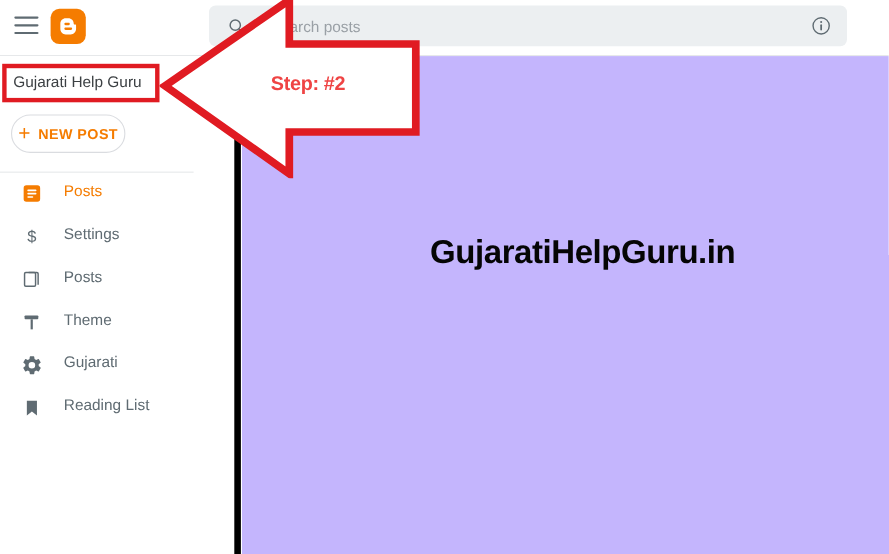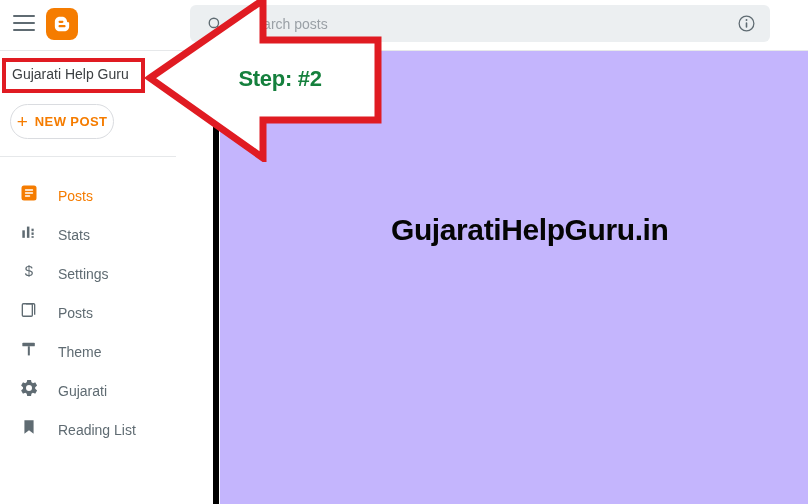--- a/index.html
+++ b/index.html
@@ -91,21 +91,21 @@
     color: #f57c00; font-size: 13px; letter-spacing: .4px; font-weight: 700;
   }
   .nav-divider {
     position: absolute; left: 0; top: 105px; width: 176px; height: 1px; background: #e6e8ea;
   }
 
   .nav { position: absolute; left: 0; top: 114px; width: 219px; }
   .nav-item {
     position: relative;
     height: 39px;
-    display: flex; align-items: flex-end;
+    display: flex; align-items: flex-start;
     cursor: pointer;
   }
   .nav-icon {
     width: 22px; height: 22px;
     margin-left: 18px;
     display: flex; align-items: center; justify-content: center;
     flex: 0 0 22px;
   }
   .nav-label {
     margin-left: 18px;
@@ -129,23 +129,23 @@
   .annotation {
     position: absolute; left: 145px; top: 0px;
     width: 240px; height: 162px;
     pointer-events: none;
   }
   .annotation svg { display:block; }
   .step-label {
     position: absolute; left: 200px; top: 66px;
     width: 160px;
     text-align: center;
-    font-size: 22px;
+    font-size: 18px;
     font-weight: 700;
-    color: #15803d;
+    color: #ef4444;
     letter-spacing: -0.3px;
     white-space: nowrap;
     pointer-events: none;
   }
 </style>
 </head>
 <body>
 
 <div id="root">
 
@@ -202,32 +202,20 @@
           <svg width="20" height="20" viewBox="0 0 24 24">
             <rect x="3" y="3" width="18" height="18" rx="3" fill="#f57c00"></rect>
             <rect x="7" y="7.6" width="10" height="1.8" rx=".9" fill="#fff"></rect>
             <rect x="7" y="11.2" width="10" height="1.8" rx=".9" fill="#fff"></rect>
             <rect x="7" y="14.8" width="6.5" height="1.8" rx=".9" fill="#fff"></rect>
           </svg>
         </span>
         <span class="nav-label">Posts</span>
       </div>
 
-      <div class="nav-item">
-        <span class="nav-icon">
-          <svg width="20" height="20" viewBox="0 0 24 24">
-            <rect x="4" y="10" width="3" height="9" fill="#5f6b72"></rect>
-            <rect x="9.5" y="5.5" width="3" height="13.5" fill="#5f6b72"></rect>
-            <rect x="15" y="8" width="2.6" height="3" fill="#5f6b72"></rect>
-            <rect x="15" y="12.5" width="2.6" height="3" fill="#5f6b72"></rect>
-            <rect x="15" y="17" width="2.6" height="2" fill="#5f6b72"></rect>
-          </svg>
-        </span>
-        <span class="nav-label">Stats</span>
-      </div>
 
 
       <div class="nav-item">
         <span class="nav-icon">
           <svg width="20" height="20" viewBox="0 0 24 24">
             <text x="12" y="18.5" text-anchor="middle" font-family="Liberation Sans, sans-serif" font-size="18" fill="#5f6b72">$</text>
           </svg>
         </span>
         <span class="nav-label">Settings</span>
       </div>

